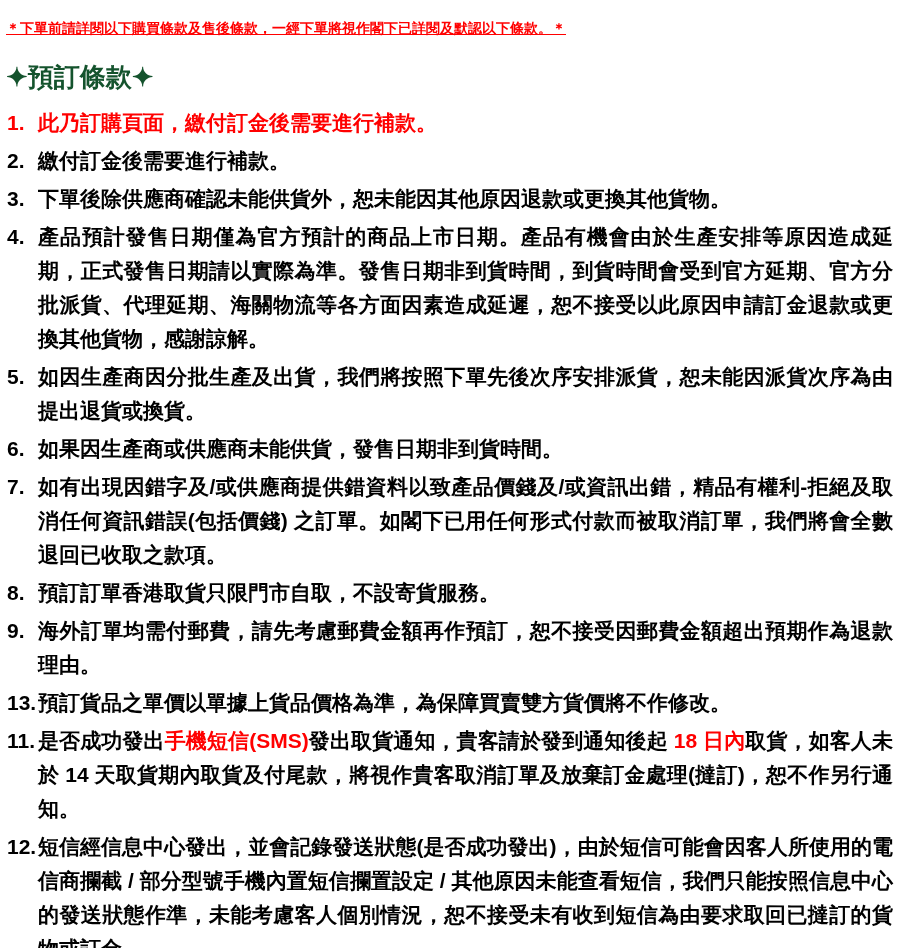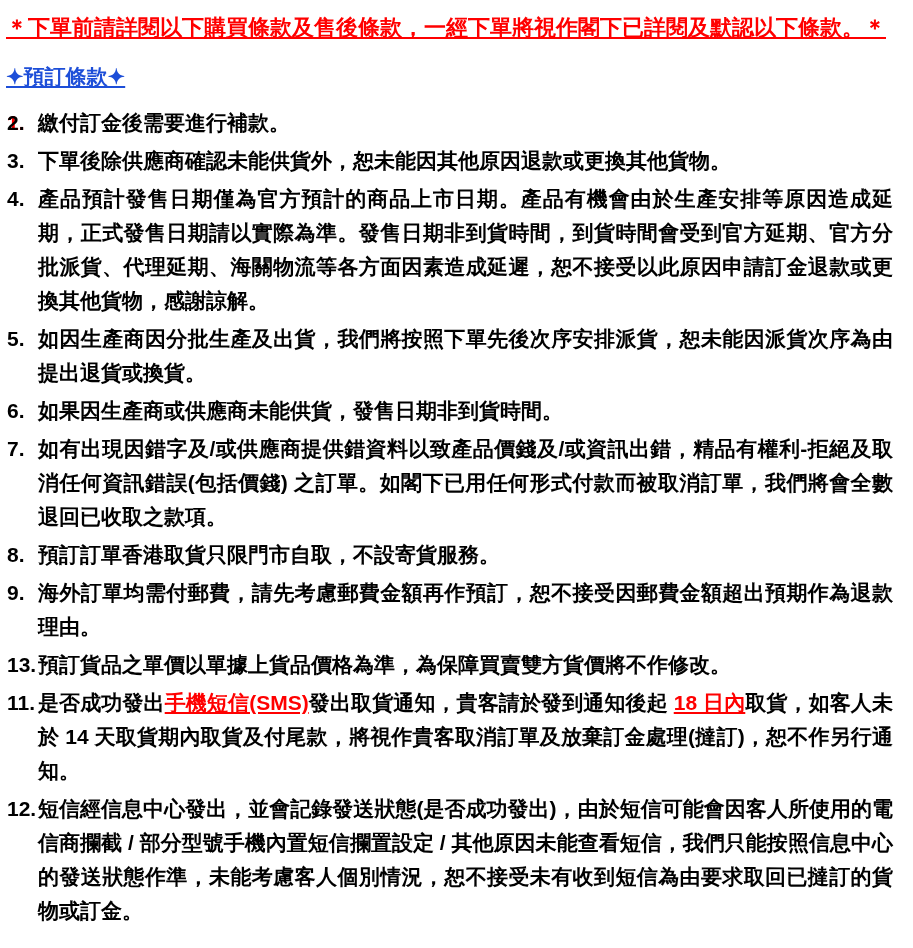--- a/index.html
+++ b/index.html
@@ -16,32 +16,31 @@
   }
   .page {
     width: 913px;
     min-height: 948px;
     box-sizing: border-box;
     padding: 12px 10px 10px 4px;
     background: #ffffff;
   }
   .warning {
     color: #ff0000;
-    font-size: 22px;
+    font-size: 14px;
     line-height: 28px;
     text-decoration: underline;
     margin: 2px 0 0 2px;
     white-space: nowrap;
   }
   .section-title {
     display: inline-block;
-    font-size: 21px;
+    font-size: 26px;
     line-height: 26px;
-    color: #1d4ed8;
-    text-decoration: underline;
+    color: #14532d;
     margin: 22px 0 0 2px;
   }
   ol.terms {
     list-style: none;
     margin: 16px 0 0 0;
     padding: 0;
   }
   ol.terms li {
     position: relative;
     padding-left: 34px;
@@ -54,36 +53,35 @@
   ol.terms li .num {
     position: absolute;
     left: 3px;
     top: 0;
   }
   li.red-item, li.red-item .num {
     color: #ff0000;
   }
   .seg-red-underline {
     color: #ff0000;
-    text-decoration: underline;
   }
 </style>
 </head>
 <body>
 
 <div class="page">
 
   <div class="warning">＊下單前請詳閱以下購買條款及售後條款，一經下單將視作閣下已詳閱及默認以下條款。＊</div>
 
   <div>
     <span class="section-title">✦預訂條款✦</span>
   </div>
 
   <ol class="terms" id="terms-list">
-      <li class="red-item"><span class="num">1.</span></li>
+      <li class="red-item"><span class="num">1.</span><span>此乃訂購頁面，繳付訂金後需要進行補款。</span></li>
       <li><span class="num">2.</span><span>繳付訂金後需要進行補款。</span></li>
       <li><span class="num">3.</span><span>下單後除供應商確認未能供貨外，恕未能因其他原因退款或更換其他貨物。</span></li>
       <li><span class="num">4.</span><span>產品預計發售日期僅為官方預計的商品上市日期。產品有機會由於生產安排等原因造成延期，正式發售日期請以實際為準。發售日期非到貨時間，到貨時間會受到官方延期、官方分批派貨、代理延期、海關物流等各方面因素造成延遲，恕不接受以此原因申請訂金退款或更換其他貨物，感謝諒解。</span></li>
       <li><span class="num">5.</span><span>如因生產商因分批生產及出貨，我們將按照下單先後次序安排派貨，恕未能因派貨次序為由提出退貨或換貨。</span></li>
       <li><span class="num">6.</span><span>如果因生產商或供應商未能供貨，發售日期非到貨時間。</span></li>
       <li><span class="num">7.</span><span>如有出現因錯字及/或供應商提供錯資料以致產品價錢及/或資訊出錯，精品有權利-拒絕及取消任何資訊錯誤(包括價錢) 之訂單。如閣下已用任何形式付款而被取消訂單，我們將會全數退回已收取之款項。</span></li>
       <li><span class="num">8.</span><span>預訂訂單香港取貨只限門市自取，不設寄貨服務。</span></li>
       <li><span class="num">9.</span><span>海外訂單均需付郵費，請先考慮郵費金額再作預訂，恕不接受因郵費金額超出預期作為退款理由。</span></li>
       <li><span class="num">13.</span><span>預訂貨品之單價以單據上貨品價格為準，為保障買賣雙方貨價將不作修改。</span></li>
       <li><span class="num">11.</span><span>是否成功發出</span><span class="seg-red-underline">手機短信(SMS)</span><span>發出取貨通知，貴客請於發到通知後起 </span><span class="seg-red-underline">18 日內</span><span>取貨，如客人未於 14 天取貨期內取貨及付尾款，將視作貴客取消訂單及放棄訂金處理(撻訂)，恕不作另行通知。</span></li>

